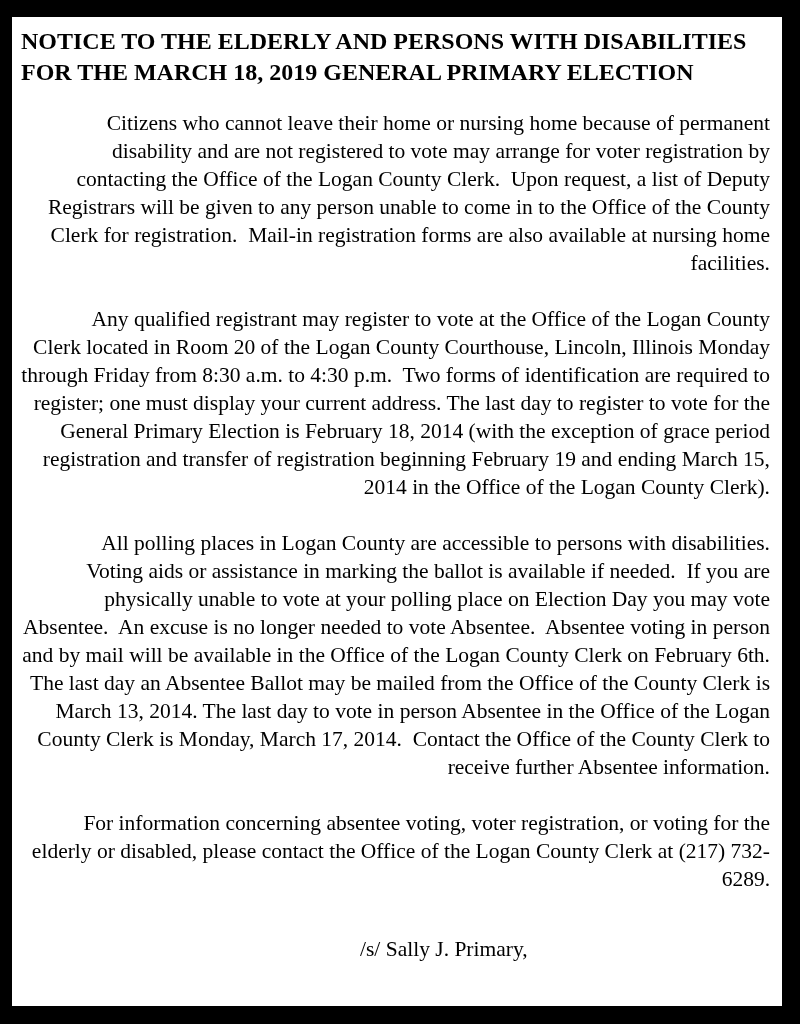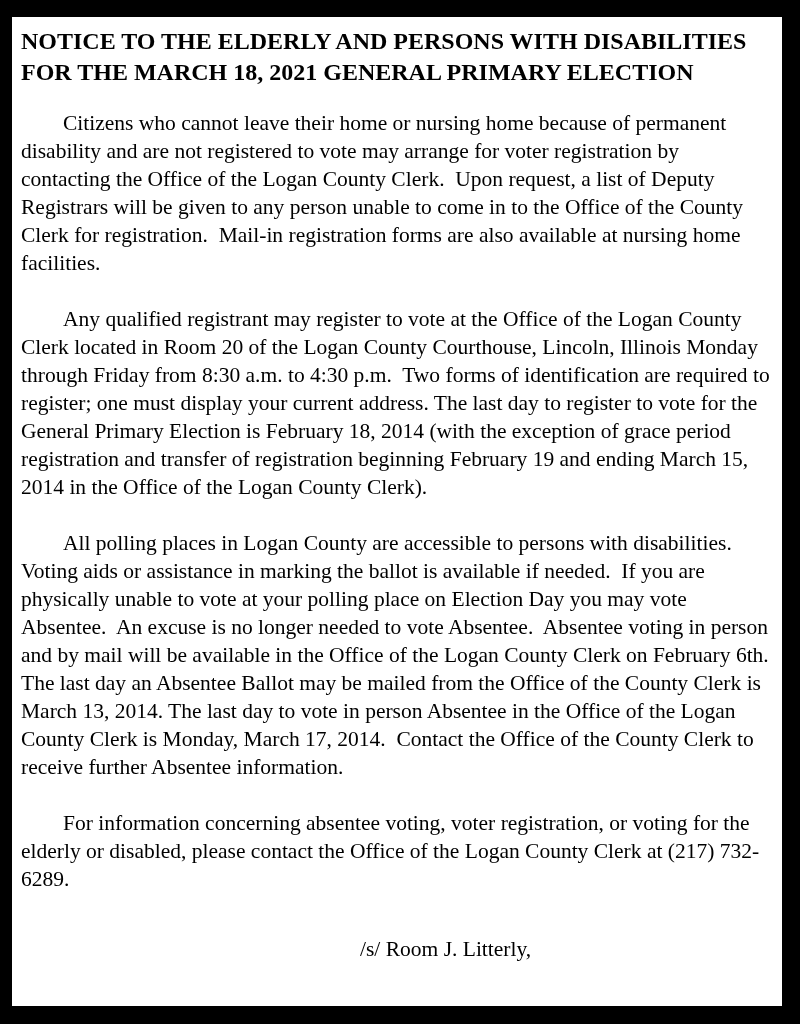--- a/index.html
+++ b/index.html
@@ -32,20 +32,21 @@
     line-height: 31px;
     margin: 0 0 21px 0;
     letter-spacing: 0px;
   }
   .doc-title .title-line {
     display: block;
   }
   .body-text {
     font-size: 21.5px;
     line-height: 28px;
+    text-align: right;
   }
   .para {
     margin: 0 0 28px 0;
     text-indent: 42px;
     white-space: pre-wrap;
   }
   .signature-block {
     margin-top: 42px;
     font-size: 21.5px;
     line-height: 29px;
@@ -57,30 +58,30 @@
     margin-left: 354px;
   }
 </style>
 </head>
 <body>
 
 <div class="page">
 
   <h1 class="doc-title">
     <span class="title-line">NOTICE TO THE ELDERLY AND PERSONS WITH DISABILITIES</span>
-    <span class="title-line">FOR THE MARCH 18, 2021 GENERAL PRIMARY ELECTION</span>
+    <span class="title-line">FOR THE MARCH 18, 2019 GENERAL PRIMARY ELECTION</span>
   </h1>
 
   <div class="body-text">
     <p class="para">Citizens who cannot leave their home or nursing home because of permanent disability and are not registered to vote may arrange for voter registration by contacting the Office of the Logan County Clerk.  Upon request, a list of Deputy Registrars will be given to any person unable to come in to the Office of the County Clerk for registration.  Mail-in registration forms are also available at nursing home facilities.</p>
 
     <p class="para">Any qualified registrant may register to vote at the Office of the Logan County Clerk located in Room 20 of the Logan County Courthouse, Lincoln, Illinois Monday through Friday from 8:30 a.m. to 4:30 p.m.  Two forms of identification are required to register; one must display your current address. The last day to register to vote for the General Primary Election is February 18, 2014 (with the exception of grace period registration and transfer of registration beginning February 19 and ending March 15, 2014 in the Office of the Logan County Clerk).</p>
 
     <p class="para">All polling places in Logan County are accessible to persons with disabilities. Voting aids or assistance in marking the ballot is available if needed.  If you are physically unable to vote at your polling place on Election Day you may vote Absentee.  An excuse is no longer needed to vote Absentee.  Absentee voting in person and by mail will be available in the Office of the Logan County Clerk on February 6th.  The last day an Absentee Ballot may be mailed from the Office of the County Clerk is March 13, 2014. The last day to vote in person Absentee in the Office of the Logan County Clerk is Monday, March 17, 2014.  Contact the Office of the County Clerk to receive further Absentee information.</p>
 
     <p class="para">For information concerning absentee voting, voter registration, or voting for the elderly or disabled, please contact the Office of the Logan County Clerk at (217) 732-6289.</p>
   </div>
 
   <div class="signature-block">
-    <div class="sig-line-1">/s/ Room J. Litterly,</div>
+    <div class="sig-line-1">/s/ Sally J. Primary,</div>
   </div>
 
 </div>
 
 </body></html>

